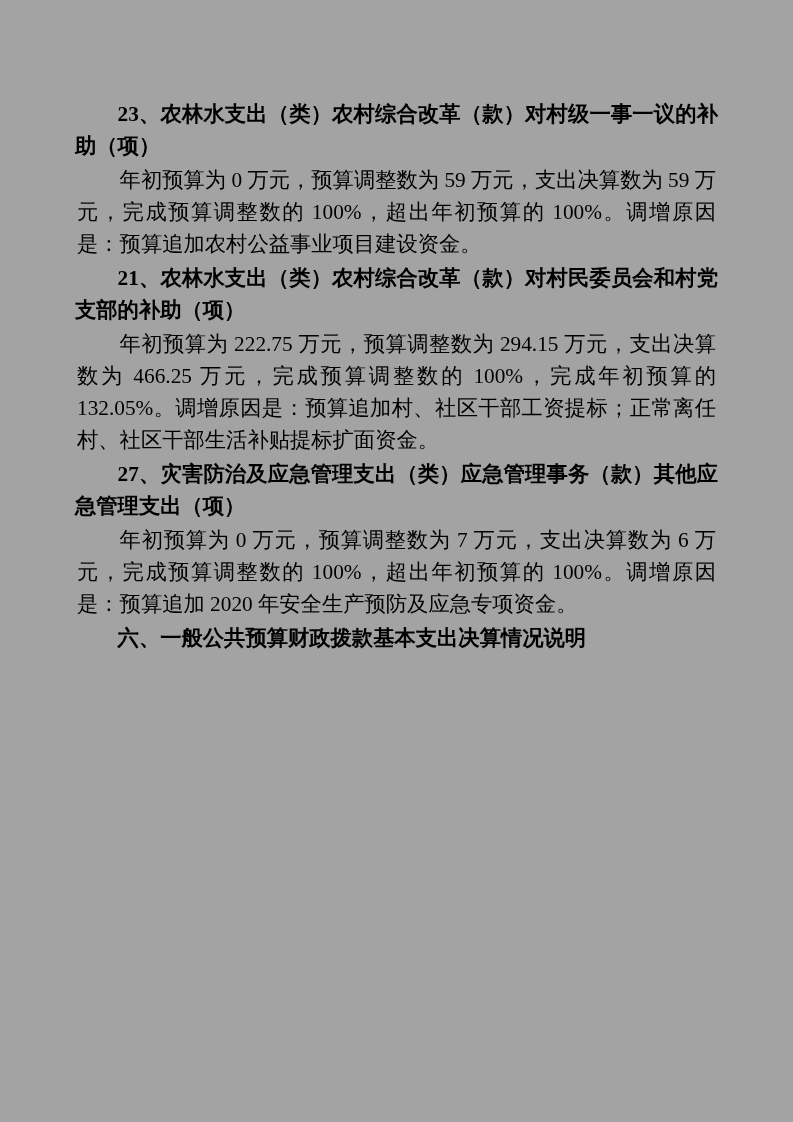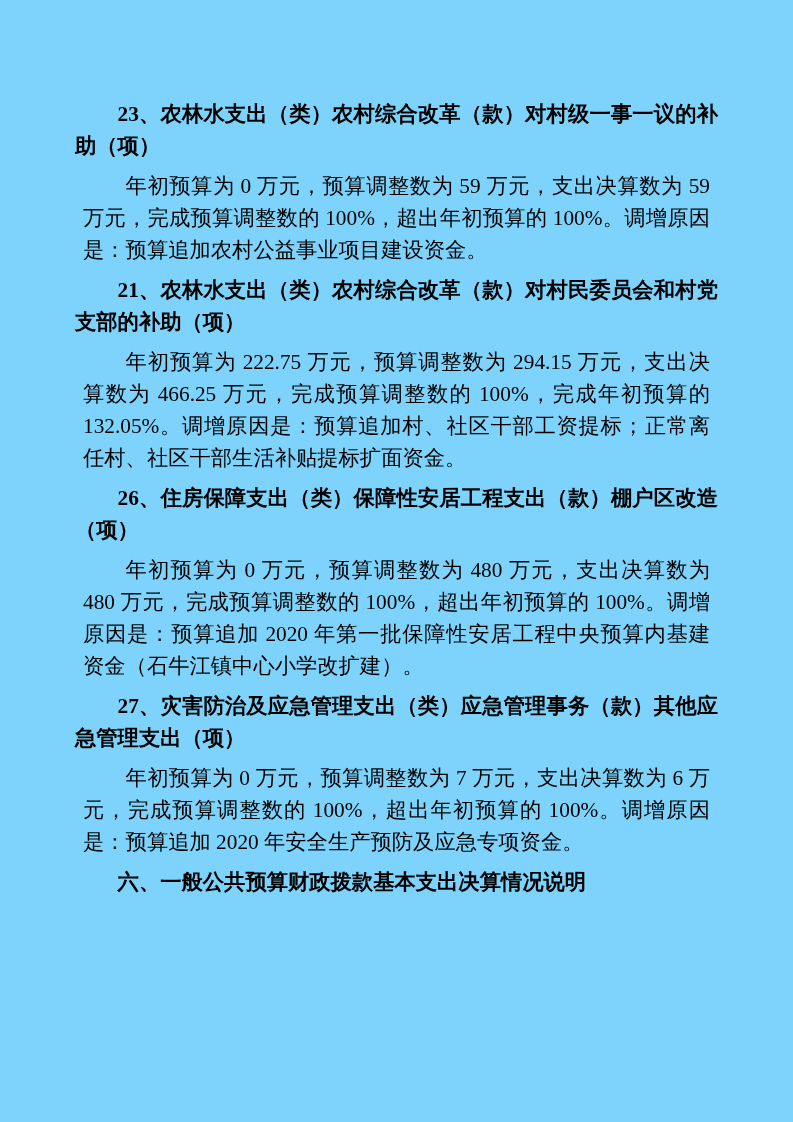--- a/index.html
+++ b/index.html
@@ -5,39 +5,39 @@
   html, body {
     margin: 0;
     padding: 0;
     background: #ffffff;
   }
   .page {
     position: relative;
     width: 793px;
     height: 1122px;
     margin: 0;
-    background: #7dd3fc;
+    background: #a3a3a3;
     box-sizing: border-box;
     padding: 98px 75px 0 75px;
     color: #000000;
     font-family: "Liberation Serif", "DejaVu Serif", serif;
     font-size: 21.3px;
     line-height: 32px;
     overflow: hidden;
   }
   .doc-heading {
     margin: 0;
     font-size: 21.3px;
     font-weight: bold;
     line-height: 32px;
     text-indent: 2em;
     text-align: justify;
   }
   .doc-body {
-    margin: 8px;
+    margin: 2px;
     font-weight: normal;
     line-height: 32px;
     text-indent: 2em;
     text-align: justify;
   }
 </style>
 </head>
 <body>
 
 <div class="page">
@@ -46,24 +46,20 @@
     <h3 class="doc-heading">23、农林水支出（类）农村综合改革（款）对村级一事一议的补助（项）</h3>
     <p class="doc-body">年初预算为 0 万元，预算调整数为 59 万元，支出决算数为 59 万元，完成预算调整数的 100%，超出年初预算的 100%。调增原因是：预算追加农村公益事业项目建设资金。</p>
   </section>
 
   <section>
     <h3 class="doc-heading">21、农林水支出（类）农村综合改革（款）对村民委员会和村党支部的补助（项）</h3>
     <p class="doc-body">年初预算为 222.75 万元，预算调整数为 294.15 万元，支出决算数为 466.25 万元，完成预算调整数的 100%，完成年初预算的 132.05%。调增原因是：预算追加村、社区干部工资提标；正常离任村、社区干部生活补贴提标扩面资金。</p>
   </section>
 
 
-  <section>
-    <h3 class="doc-heading">26、住房保障支出（类）保障性安居工程支出（款）棚户区改造（项）</h3>
-    <p class="doc-body">年初预算为 0 万元，预算调整数为 480 万元，支出决算数为 480 万元，完成预算调整数的 100%，超出年初预算的 100%。调增原因是：预算追加 2020 年第一批保障性安居工程中央预算内基建资金（石牛江镇中心小学改扩建）。</p>
-  </section>
 
   <section>
     <h3 class="doc-heading">27、灾害防治及应急管理支出（类）应急管理事务（款）其他应急管理支出（项）</h3>
     <p class="doc-body">年初预算为 0 万元，预算调整数为 7 万元，支出决算数为 6 万元，完成预算调整数的 100%，超出年初预算的 100%。调增原因是：预算追加 2020 年安全生产预防及应急专项资金。</p>
   </section>
 
   <section>
     <h3 class="doc-heading">六、一般公共预算财政拨款基本支出决算情况说明</h3>
   </section>
 

